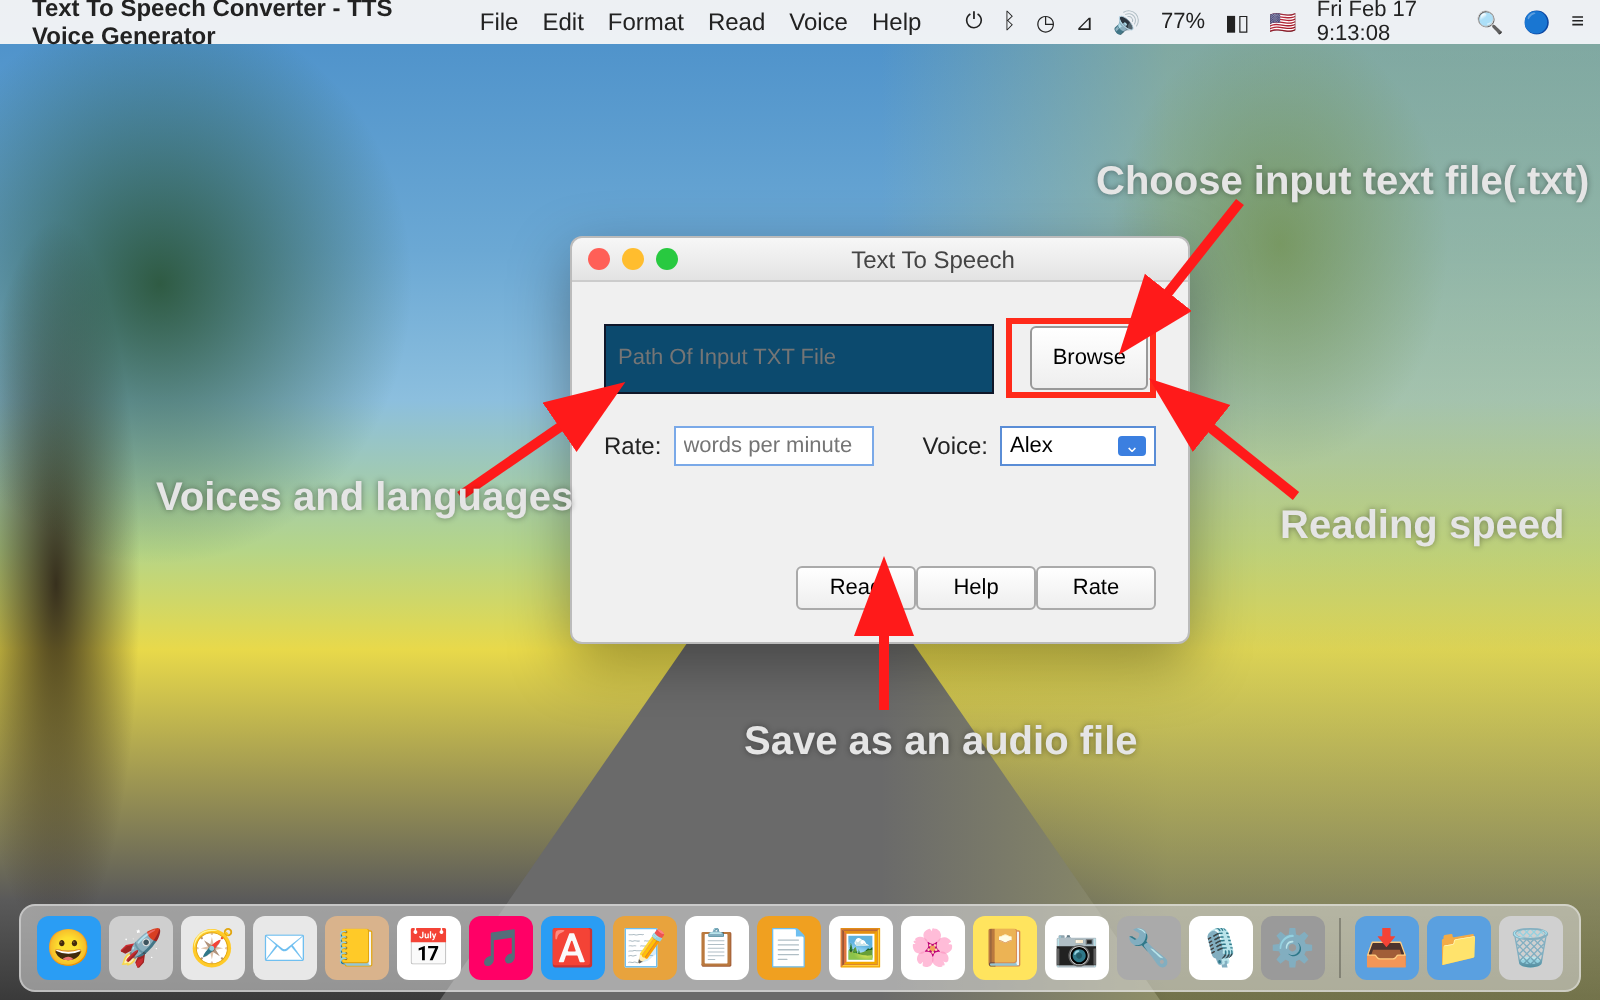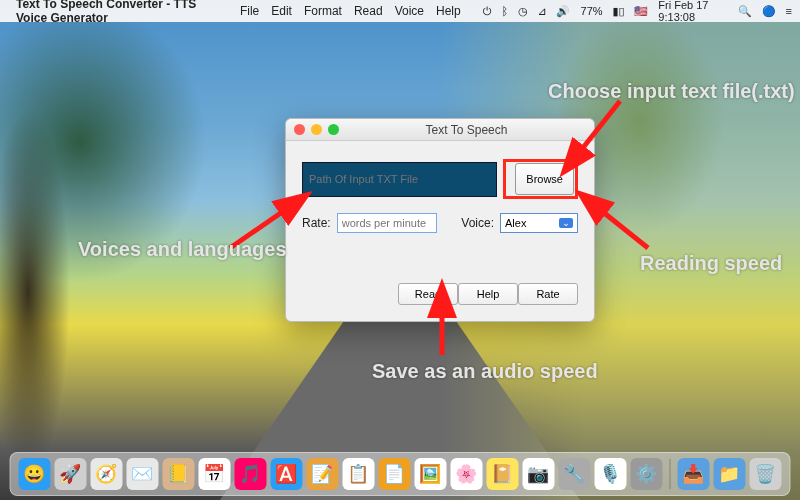--- a/index.html
+++ b/index.html
@@ -105,21 +105,21 @@
       <div class="btn">Read</div>
       <div class="btn">Help</div>
       <div class="btn">Rate</div>
     </div>
   </div>
 </div>
 
 <div class="callout" style="left:548px;top:80px">Choose input text file(.txt)</div>
 <div class="callout" style="left:78px;top:238px">Voices and languages</div>
 <div class="callout" style="left:640px;top:252px">Reading speed</div>
-<div class="callout" style="left:372px;top:360px">Save as an audio speed</div>
+<div class="callout" style="left:372px;top:360px">Save as an audio file</div>
 
 <div class="arrow" style="left:570px;top:96px">
   <svg width="60" height="70">
       <defs>
         <marker id="ah1" markerWidth="10" markerHeight="10" refX="2" refY="3" orient="auto">
           <path d="M0,0 L0,6 L8,3 z" fill="#ff1a1a"></path>
         </marker>
       </defs>
       <line x1="50" y1="5" x2="8" y2="58" stroke="#ff1a1a" stroke-width="5" marker-end="url(#ah1)"></line>
     </svg>

